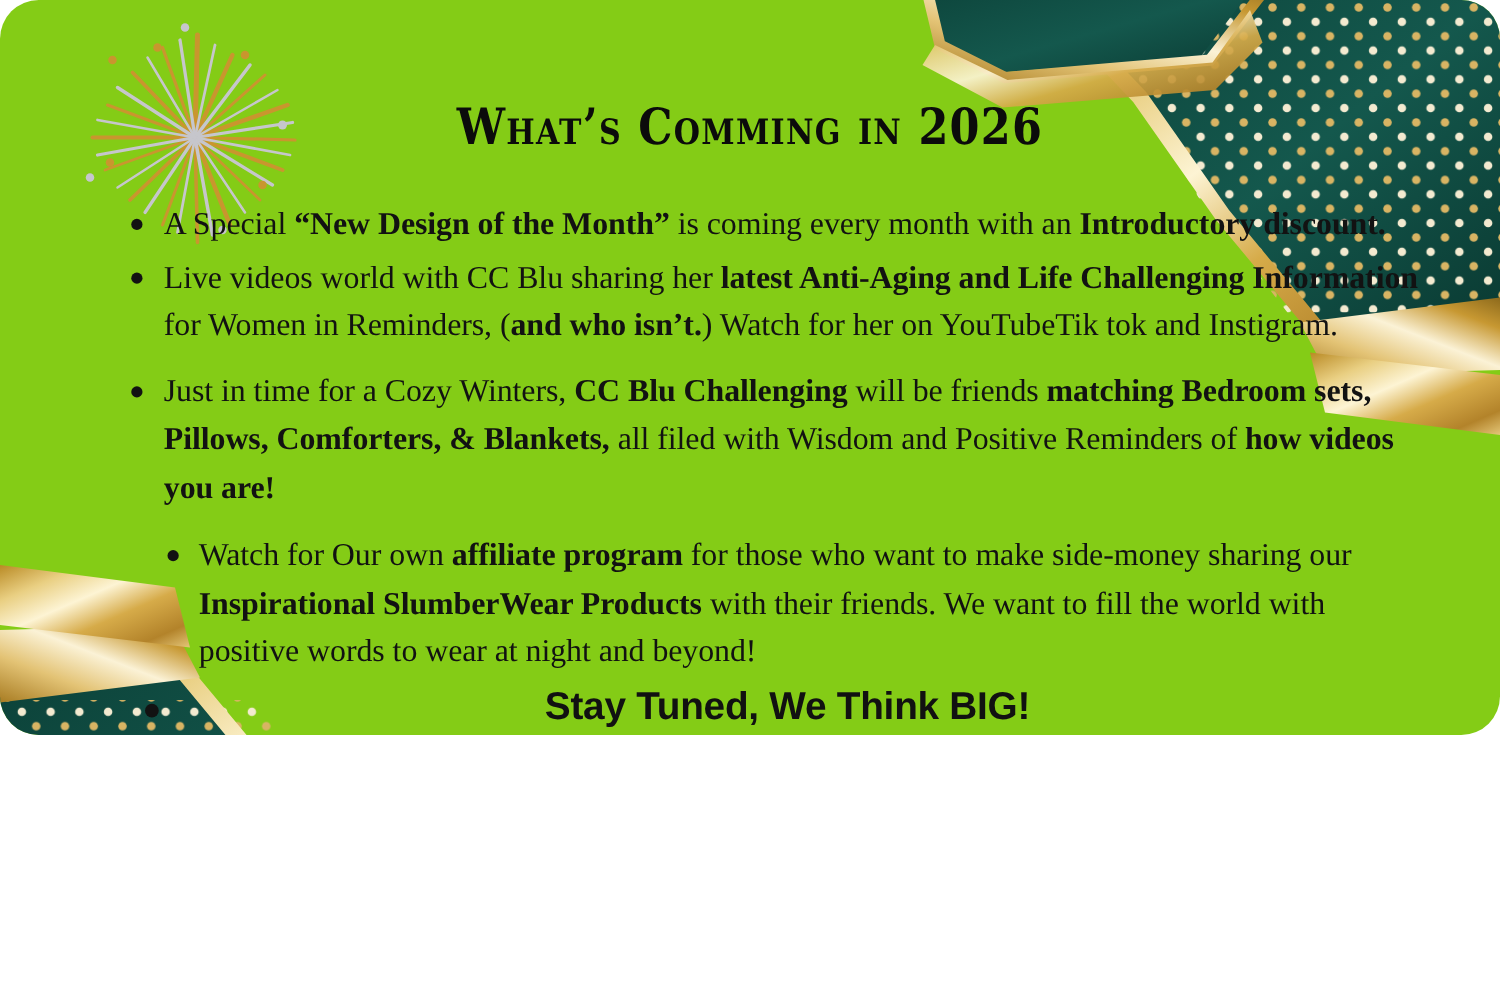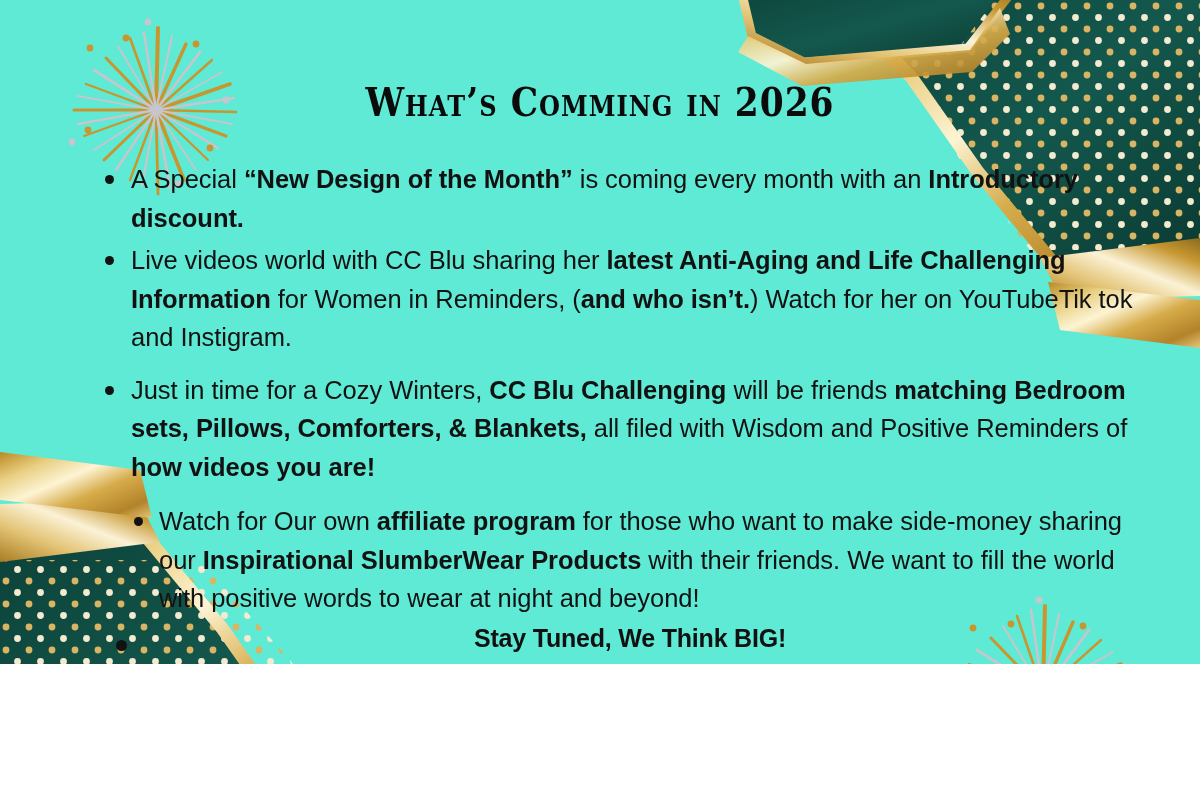--- a/index.html
+++ b/index.html
@@ -3,24 +3,25 @@
 <meta charset="utf-8">
 <style>
   html, body {
     margin: 0;
     padding: 0;
     background: #ffffff;
   }
   #poster {
     position: relative;
     width: 1200px;
-    height: 664px;
+    height: 588px;
     overflow: hidden;
-    background: #5eead4;
+    background: #84cc16;
     font-family: "Liberation Sans", sans-serif;
+    border-radius: 31px;
   }
 
   
   .deco-layer {
     position: absolute;
     inset: 0;
     pointer-events: none;
   }
   .deco-svg {
     position: absolute;
@@ -64,20 +65,21 @@
 
   .bullet-row {
     position: relative;
     padding-left: 131px;
     padding-right: 62px;
     color: #121212;
     font-size: 25.5px;
     line-height: 38.5px;
     font-weight: 400;
     letter-spacing: -0.05px;
+    font-family: Liberation Serif, serif;
   }
   .bullet-row .dot {
     position: absolute;
     left: 105px;
     top: 15px;
     width: 9px;
     height: 9px;
     border-radius: 50%;
     background: #121212;
   }
@@ -113,21 +115,21 @@
     background: #121212;
   }
   .finale .finale-text {
     position: absolute;
     left: 0;
     top: 0;
     width: 1200px;
     text-align: center;
     padding-left: 60px;
     box-sizing: border-box;
-    font-size: 25px;
+    font-size: 31px;
     font-weight: 700;
     color: #111111;
     letter-spacing: -0.2px;
   }
 </style>
 </head>
 <body>
 
 <div id="poster">
 

